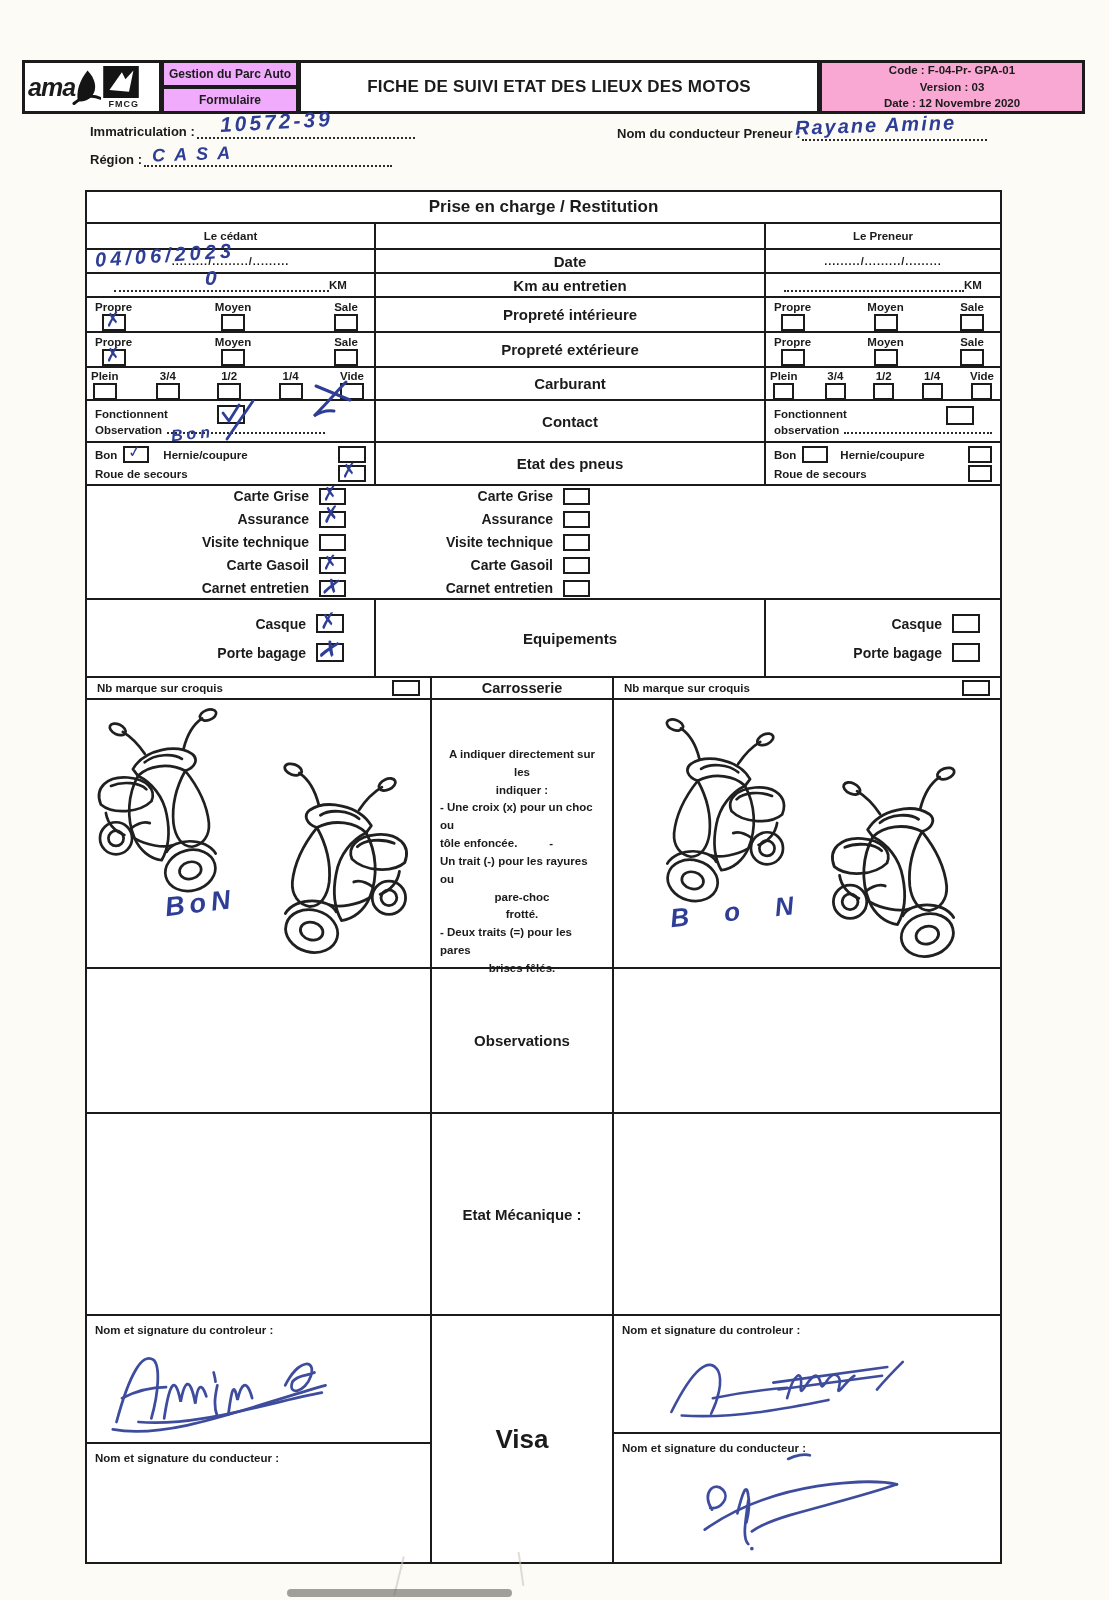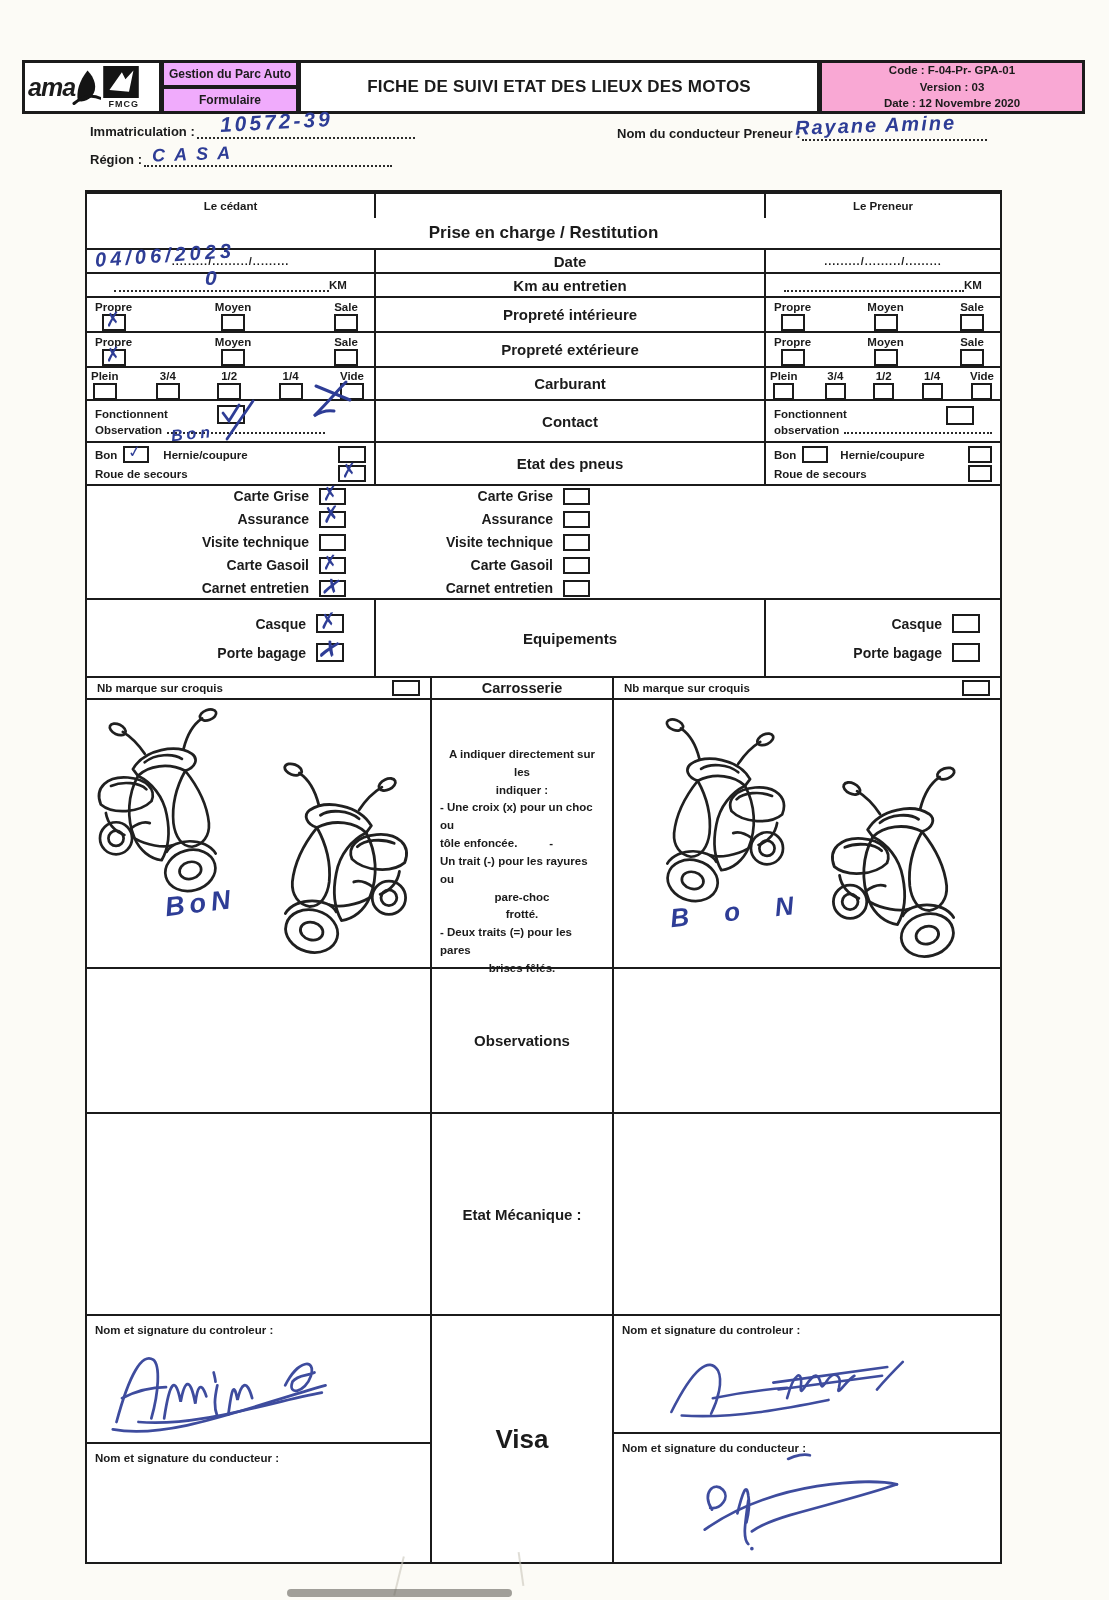--- a/index.html
+++ b/index.html
@@ -138,28 +138,28 @@
     <span class="dotline" style="width:185px"></span>
     <span class="hw" style="left:178px;top:-12px;font-size:20px;transform:rotate(-2deg);letter-spacing:2px;">Rayane Amine</span>
   </div>
   <div class="fline" style="left:617px;top:154px;margin-top:36px;">
     <span>Nom du conducteur Cédant:</span>
     <span class="dotline" style="width:200px"></span>
   </div>
 
   <div class="tbl">
 
+    <div class="row first" style="height:30px">
+      <div class="cell ctr" style="flex:1;font-size:17px;font-weight:bold;">Prise en charge / Restitution</div>
+    </div>
+
     <div class="row" style="height:26px">
       <div class="cell cl ctr small">Le cédant</div>
       <div class="cell cm"></div>
       <div class="cell cr ctr small">Le Preneur</div>
-    </div>
-
-    <div class="row first" style="height:30px">
-      <div class="cell ctr" style="flex:1;font-size:17px;font-weight:bold;">Prise en charge / Restitution</div>
     </div>
 
     <div class="row" style="height:24px">
       <div class="cell cl ctr dots">........./........./.........</div>
       <div class="cell cm ctr blbl">Date</div>
       <div class="cell cr ctr dots">........./........./.........</div>
       <span class="hw" style="left:8px;top:-6px;font-size:20px;transform:rotate(-4deg);letter-spacing:4px;">04/06/2023</span>
     </div>
 
     <div class="row" style="height:24px">

